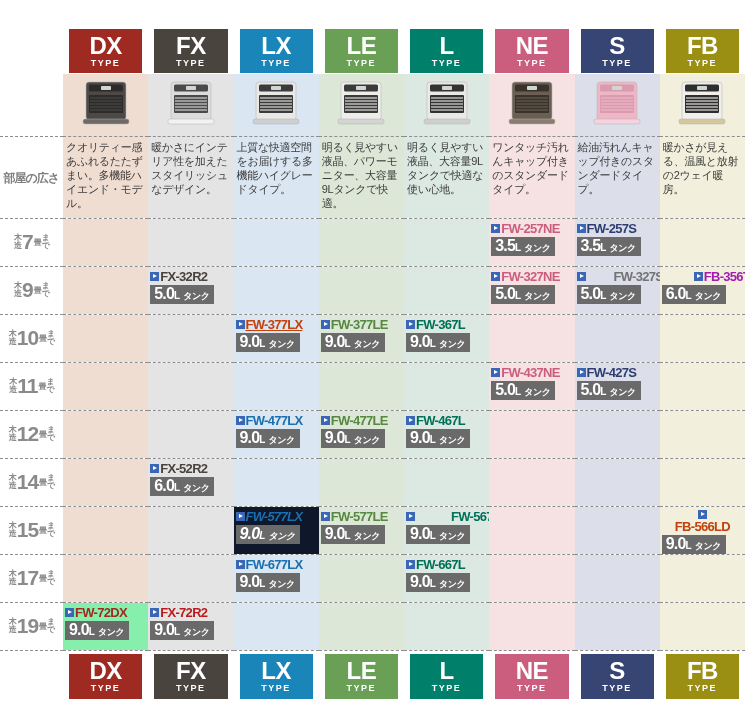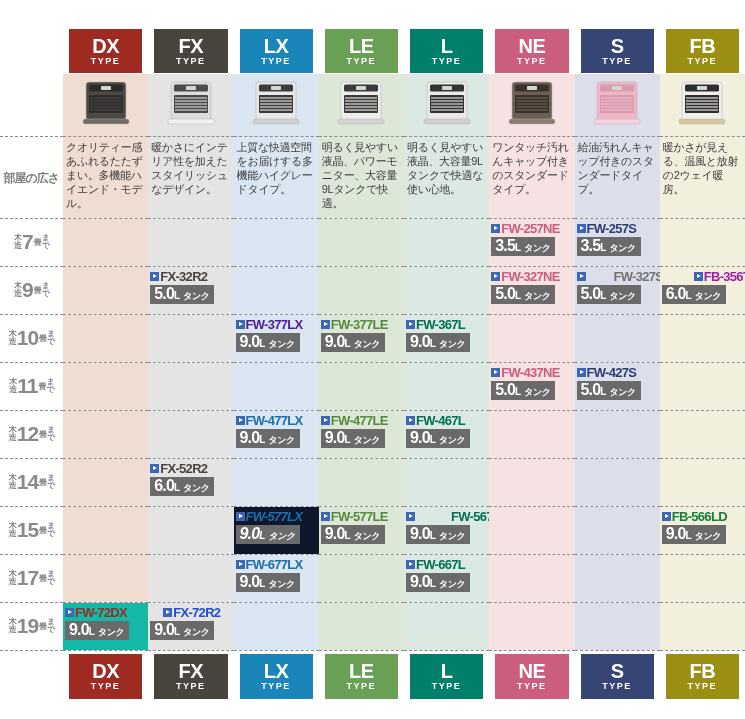--- a/index.html
+++ b/index.html
@@ -50,21 +50,21 @@
     position: absolute;
     left: 6px; right: 6px; top: 3px; bottom: 1px;
     display: flex;
     flex-direction: column;
     align-items: center;
     justify-content: center;
     color: #ffffff;
     line-height: 1;
   }
   .typebox .t-main {
-    font-size: 20px;
+    font-size: 24px;
     font-weight: bold;
     letter-spacing: -0.5px;
   }
   .typebox .t-sub {
     font-size: 9px;
     font-weight: bold;
     letter-spacing: 1.5px;
     margin-top: 1px;
   }
 
@@ -423,21 +423,21 @@
                 <span class="play-ico"></span>
                 <span>FB-356T</span>
               </div><div class="tank-badge"><span class="tv">6.0</span><span class="tl">L</span><span class="tt">タンク</span></div></div>
           </td>
         </tr>
         <tr class="sep">
           <td class="size-cell"><span class="kz">木<br>造</span><span class="num">10</span><span class="jo">畳</span><span class="made">ま<br>で</span></td>
           <td class="data-cell" style="background: rgb(240, 221, 210);"></td>
           <td class="data-cell" style="background: rgb(228, 228, 228);"></td>
           <td class="data-cell" style="background: rgb(218, 230, 241);">
-            <div class="model-wrap"><div class="model-name" style="color: #4c1d95;">
+            <div class="model-wrap"><div class="model-name" style="color: #c2410c; text-decoration: underline;">
                 <span class="play-ico"></span>
                 <span>FW-377LX</span>
               </div><div class="tank-badge"><span class="tv">9.0</span><span class="tl">L</span><span class="tt">タンク</span></div></div>
           </td>
           <td class="data-cell" style="background: rgb(221, 231, 215);">
             <div class="model-wrap"><div class="model-name" style="color: rgb(85, 137, 63);">
                 <span class="play-ico"></span>
                 <span>FW-377LE</span>
               </div><div class="tank-badge"><span class="tv">9.0</span><span class="tl">L</span><span class="tt">タンク</span></div></div>
           </td>
@@ -532,21 +532,21 @@
           </td>
           <td class="data-cell" style="background: rgb(220, 233, 227);">
             <div class="model-wrap"><div class="model-name" style="color: rgb(0, 112, 88); gap: 36px;">
                 <span class="play-ico"></span>
                 <span>FW-567L</span>
               </div><div class="tank-badge"><span class="tv">9.0</span><span class="tl">L</span><span class="tt">タンク</span></div></div>
           </td>
           <td class="data-cell" style="background: rgb(246, 225, 227);"></td>
           <td class="data-cell" style="background: rgb(220, 223, 234);"></td>
           <td class="data-cell" style="background: rgb(242, 240, 221);">
-            <div class="model-wrap"><div class="model-name" style="color: #15803d;">
+            <div class="model-wrap"><div class="model-name" style="color: #c2410c; flex-direction: column;">
                 <span class="play-ico"></span>
                 <span>FB-566LD</span>
               </div><div class="tank-badge"><span class="tv">9.0</span><span class="tl">L</span><span class="tt">タンク</span></div></div>
           </td>
         </tr>
         <tr class="sep">
           <td class="size-cell"><span class="kz">木<br>造</span><span class="num">17</span><span class="jo">畳</span><span class="made">ま<br>で</span></td>
           <td class="data-cell" style="background: rgb(240, 221, 210);"></td>
           <td class="data-cell" style="background: rgb(228, 228, 228);"></td>
           <td class="data-cell" style="background: rgb(218, 230, 241);">
@@ -561,28 +561,28 @@
                 <span class="play-ico"></span>
                 <span>FW-667L</span>
               </div><div class="tank-badge"><span class="tv">9.0</span><span class="tl">L</span><span class="tt">タンク</span></div></div>
           </td>
           <td class="data-cell" style="background: rgb(246, 225, 227);"></td>
           <td class="data-cell" style="background: rgb(220, 223, 234);"></td>
           <td class="data-cell" style="background: rgb(242, 240, 221);"></td>
         </tr>
         <tr class="sep">
           <td class="size-cell"><span class="kz">木<br>造</span><span class="num">19</span><span class="jo">畳</span><span class="made">ま<br>で</span></td>
-          <td class="data-cell" style="background: #14b8a6;">
+          <td class="data-cell" style="background: #86efac;">
             <div class="model-wrap"><div class="model-name" style="color: rgb(158, 42, 34);">
                 <span class="play-ico"></span>
                 <span>FW-72DX</span>
               </div><div class="tank-badge"><span class="tv">9.0</span><span class="tl">L</span><span class="tt">タンク</span></div></div>
           </td>
           <td class="data-cell" style="background: rgb(228, 228, 228);">
-            <div class="model-wrap"><div class="model-name" style="color: #1d4ed8; margin-left: 13px;">
+            <div class="model-wrap"><div class="model-name" style="color: #b91c1c;">
                 <span class="play-ico"></span>
                 <span>FX-72R2</span>
               </div><div class="tank-badge"><span class="tv">9.0</span><span class="tl">L</span><span class="tt">タンク</span></div></div>
           </td>
           <td class="data-cell" style="background: rgb(218, 230, 241);"></td>
           <td class="data-cell" style="background: rgb(221, 231, 215);"></td>
           <td class="data-cell" style="background: rgb(220, 233, 227);"></td>
           <td class="data-cell" style="background: rgb(246, 225, 227);"></td>
           <td class="data-cell" style="background: rgb(220, 223, 234);"></td>
           <td class="data-cell" style="background: rgb(242, 240, 221);"></td>

